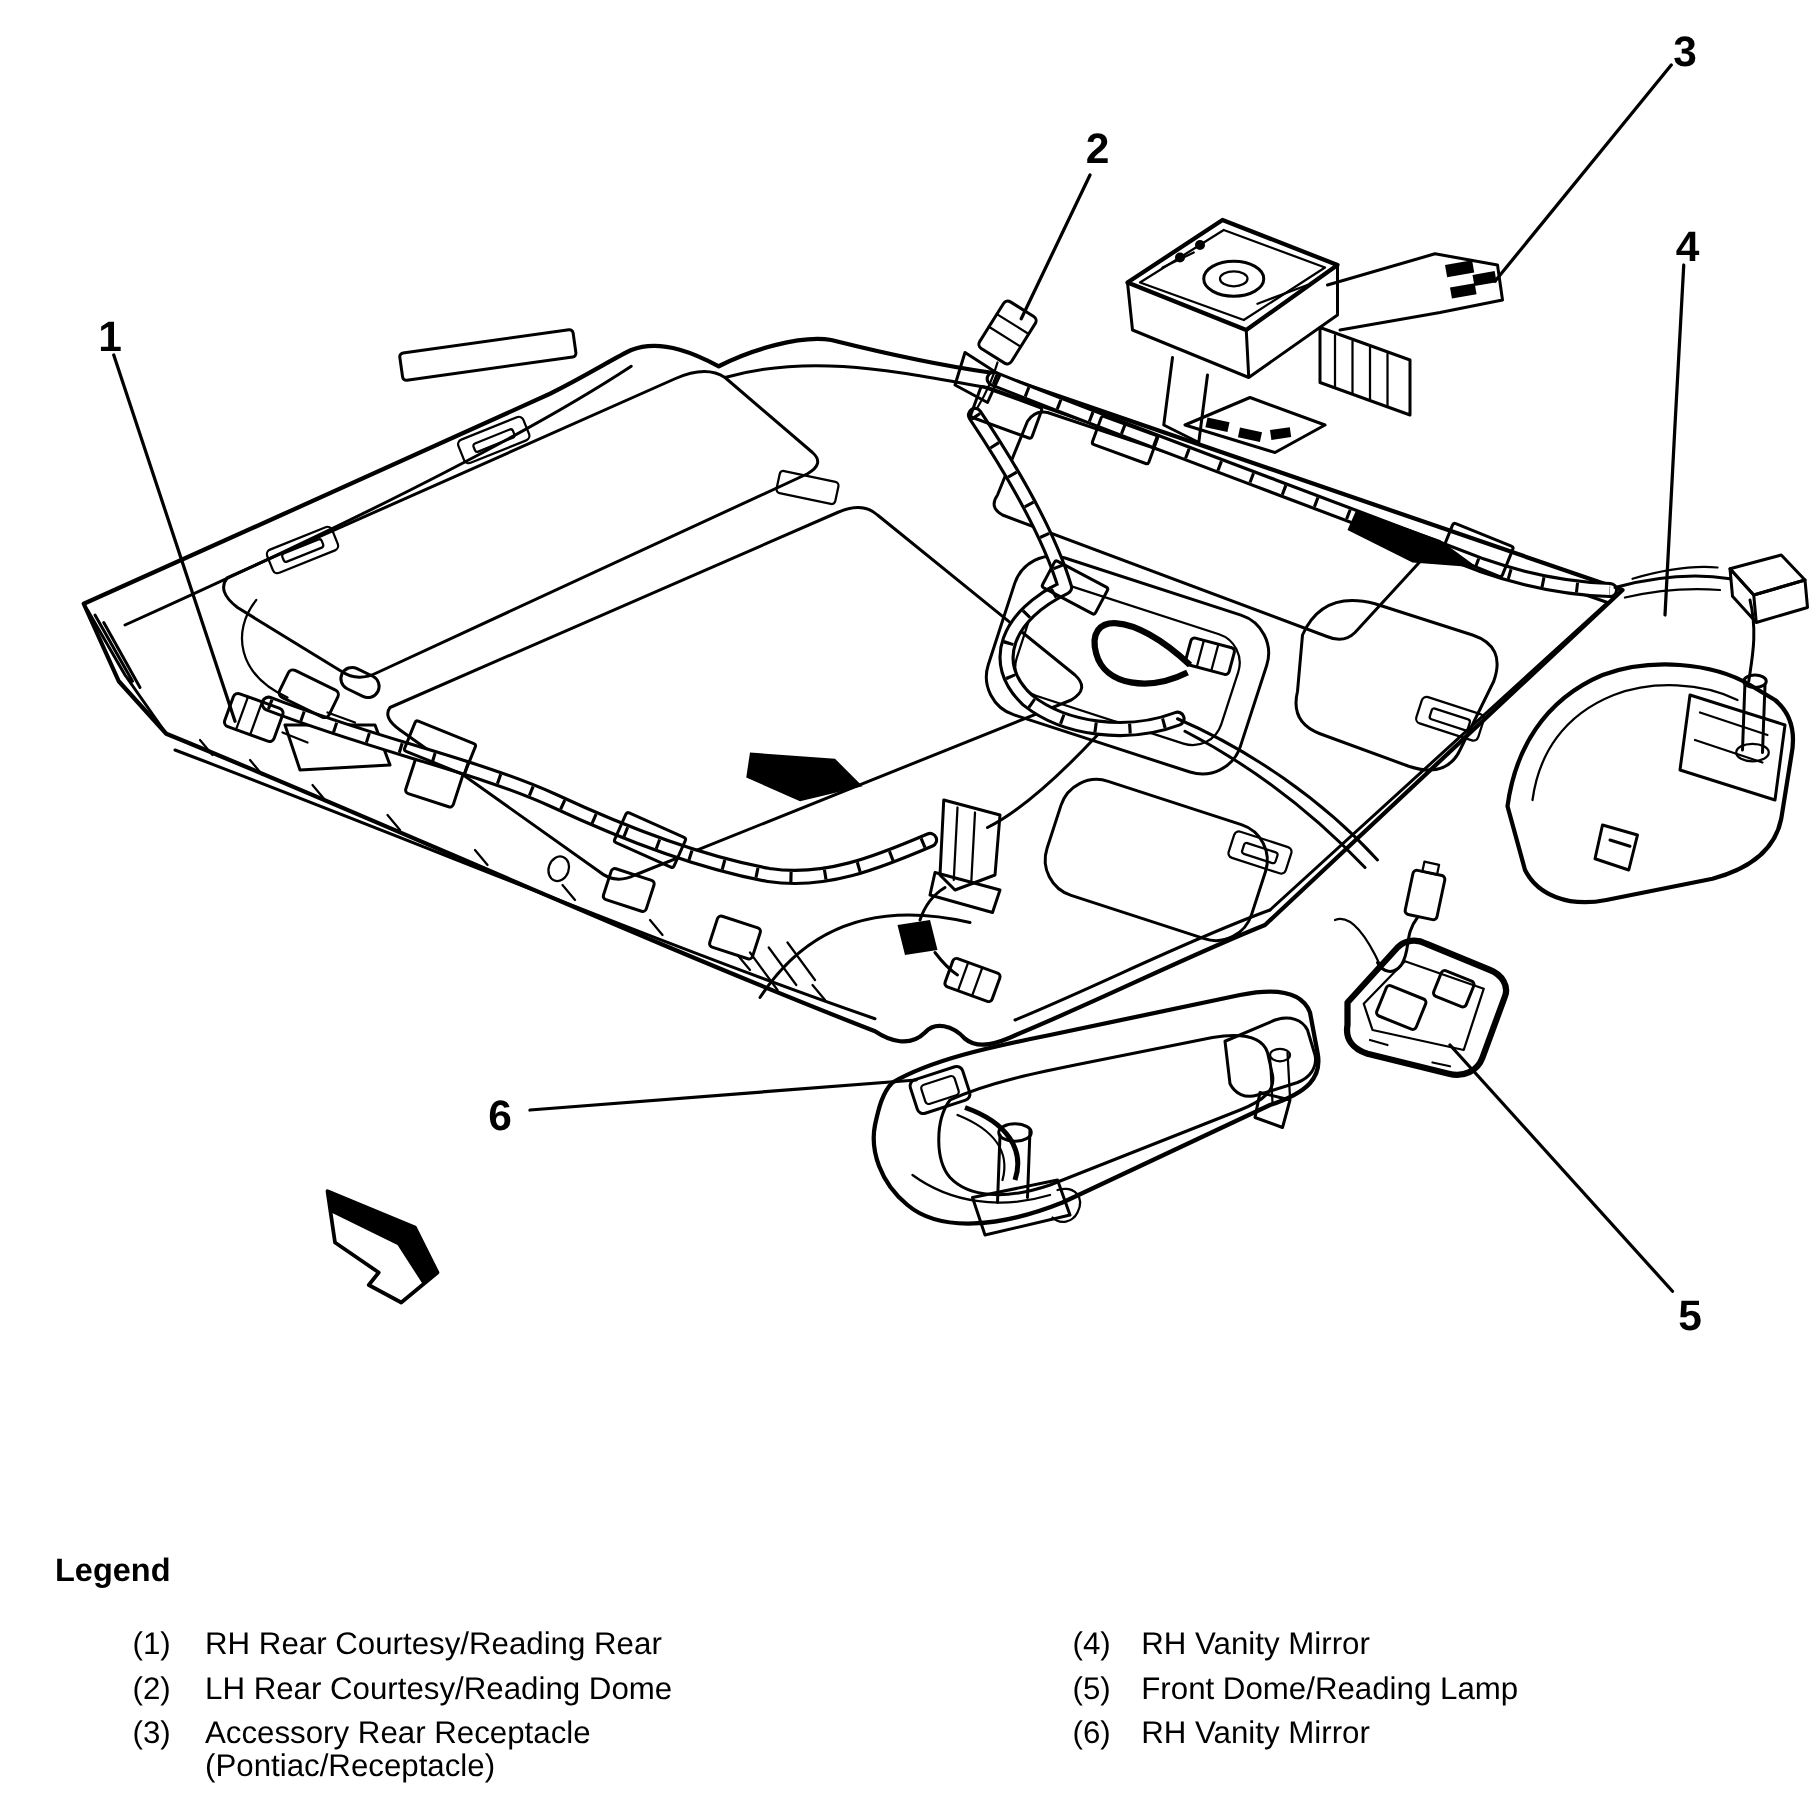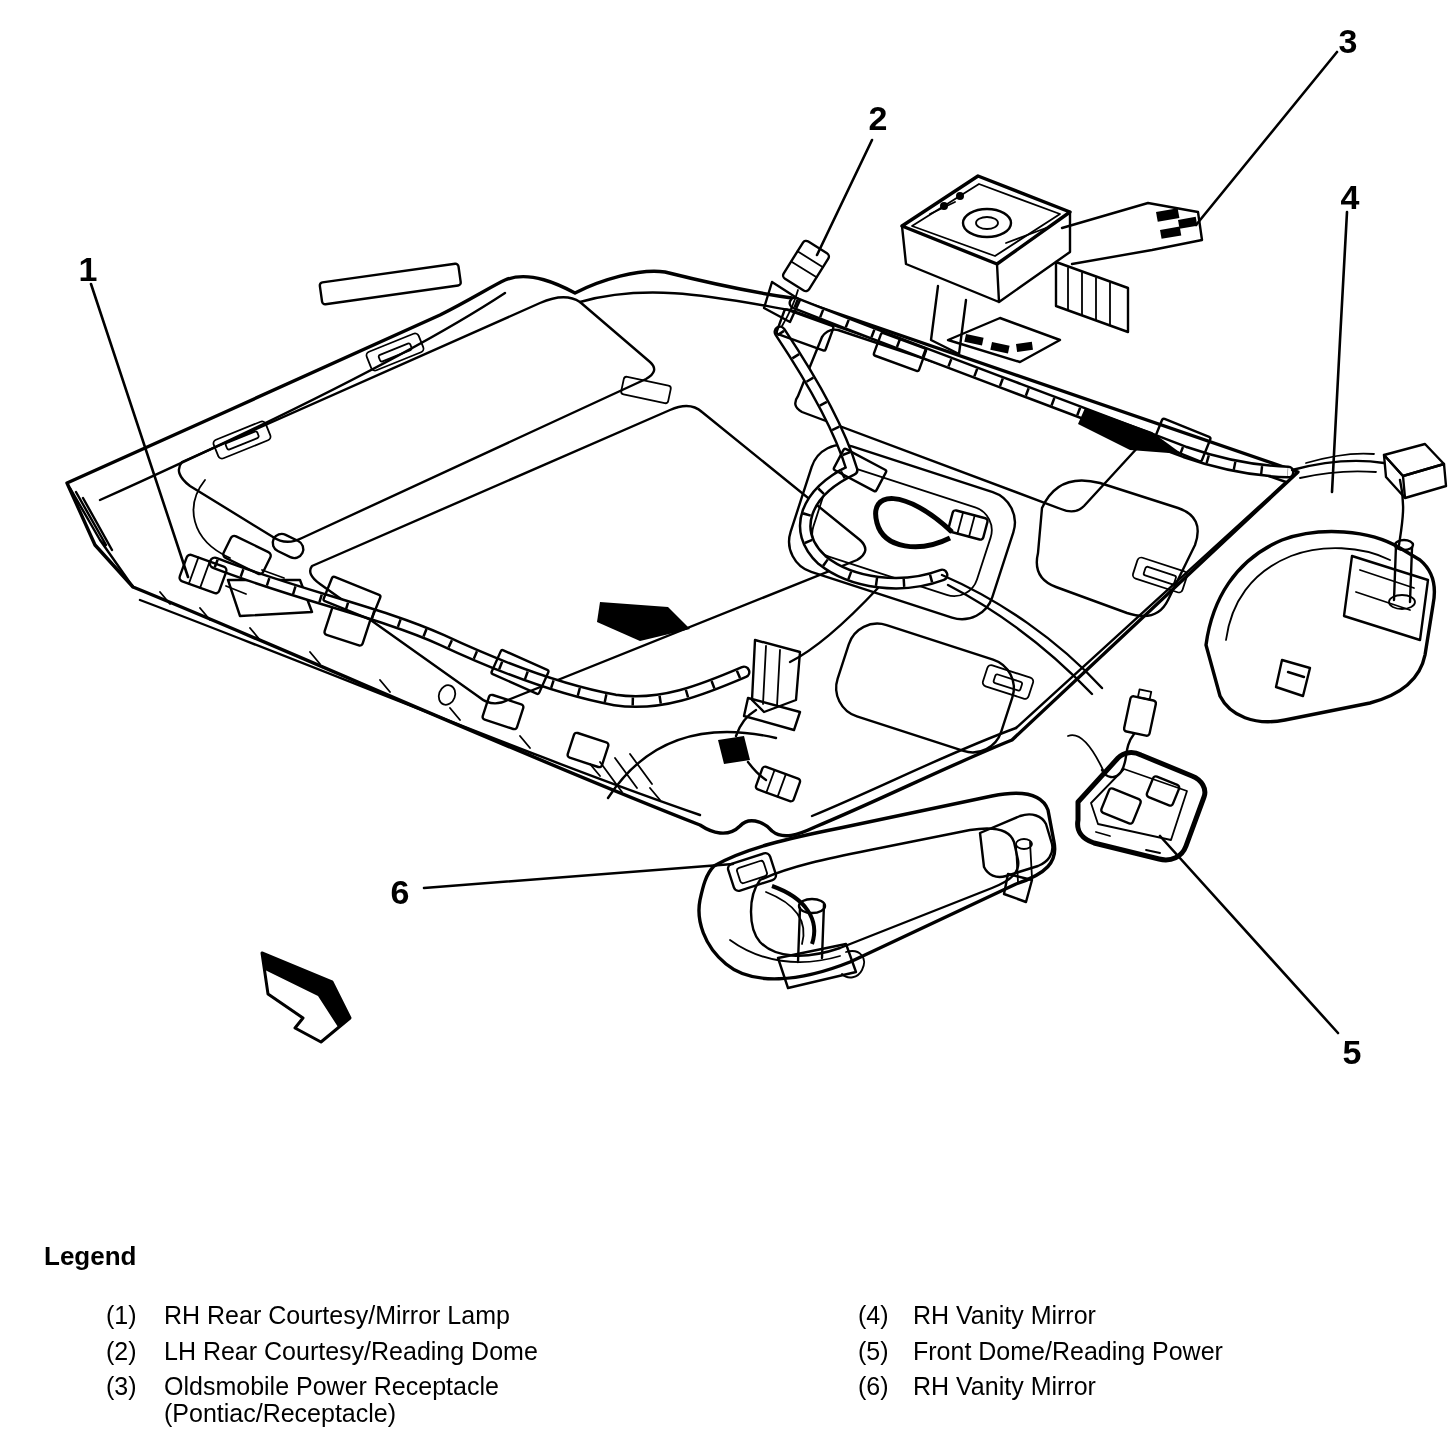--- a/index.html
+++ b/index.html
@@ -349,32 +349,32 @@
   <g>
     <path fill="#fff" stroke="#000" stroke-width="3" stroke-linejoin="round" d="M 262 953 L 268 994 L 303 1018 L 295 1028 L 321 1042 L 350 1018 L 332 982 Z"></path>
     <path fill="#000" d="M 262 953 L 332 982 L 350 1018 L 338 1027 L 318 996 L 265 970 Z"></path>
   </g>
 </svg>
 
 <div class="legend">
   <div class="legend-title">Legend</div>
 
   <div class="lg-key" style="left:90px;top:1301px">(1)</div>
-  <div class="lg-label" style="left:148px;top:1301px">RH Rear Courtesy/Mirror Lamp</div>
+  <div class="lg-label" style="left:148px;top:1301px">RH Rear Courtesy/Reading Rear</div>
 
   <div class="lg-key" style="left:90px;top:1337px">(2)</div>
   <div class="lg-label" style="left:148px;top:1337px">LH Rear Courtesy/Reading Dome</div>
 
   <div class="lg-key" style="left:90px;top:1372px">(3)</div>
-  <div class="lg-label" style="left:148px;top:1372px">Oldsmobile Power Receptacle</div>
+  <div class="lg-label" style="left:148px;top:1372px">Accessory Rear Receptacle</div>
   <div class="lg-label" style="left:148px;top:1399px">(Pontiac/Receptacle)</div>
 
   <div class="lg-key" style="left:842px;top:1301px">(4)</div>
   <div class="lg-label" style="left:897px;top:1301px">RH Vanity Mirror</div>
 
   <div class="lg-key" style="left:842px;top:1337px">(5)</div>
-  <div class="lg-label" style="left:897px;top:1337px">Front Dome/Reading Power</div>
+  <div class="lg-label" style="left:897px;top:1337px">Front Dome/Reading Lamp</div>
 
   <div class="lg-key" style="left:842px;top:1372px">(6)</div>
   <div class="lg-label" style="left:897px;top:1372px">RH Vanity Mirror</div>
 </div>
 
 </div>
 
 </body></html>

